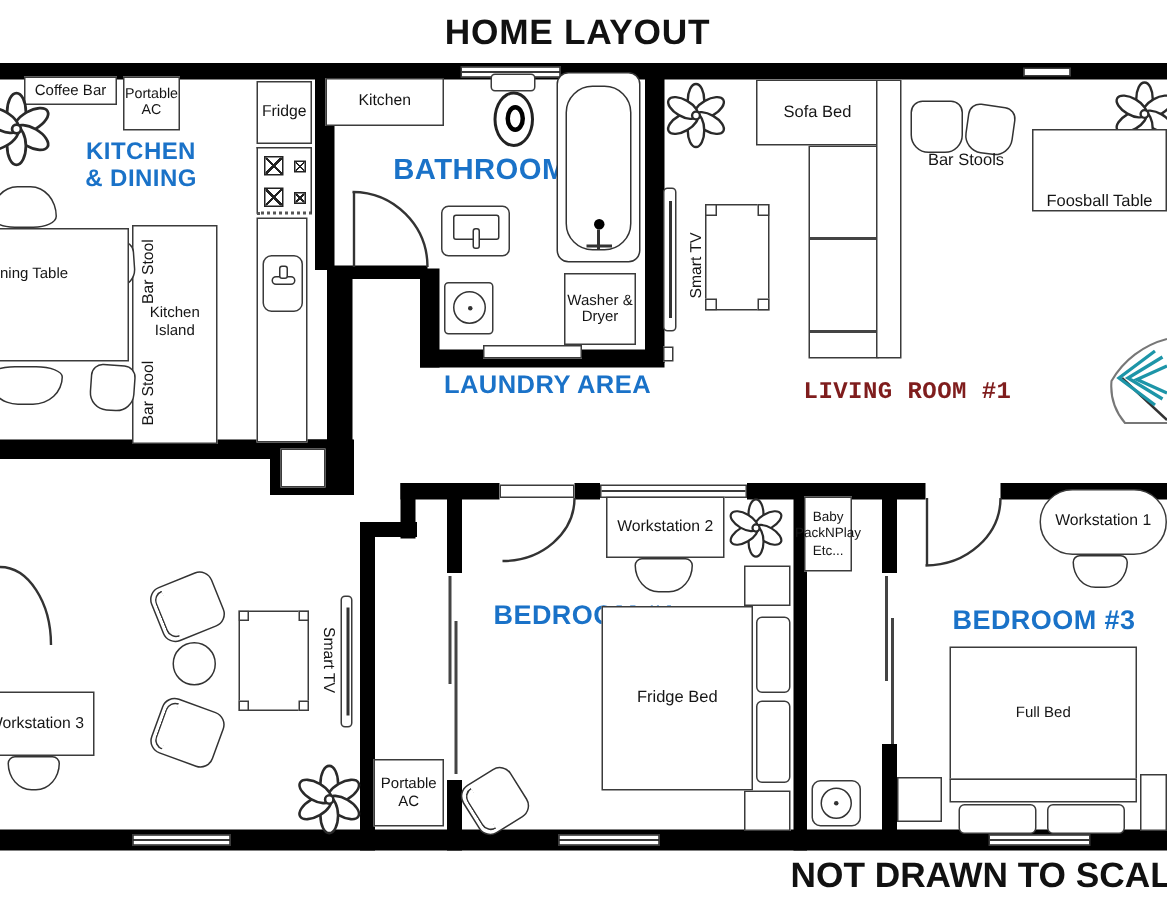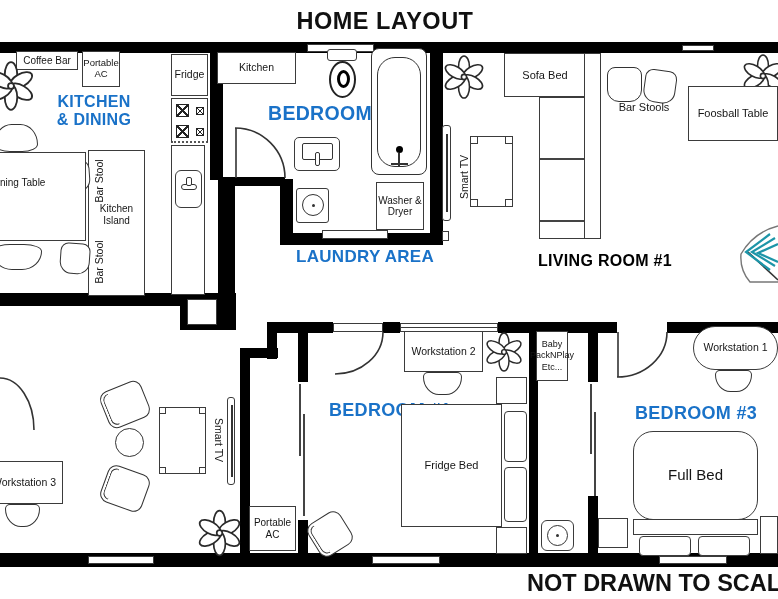--- a/index.html
+++ b/index.html
@@ -134,21 +134,21 @@
   <div class="stool" style="left:60px;top:243px;width:28px;height:29px;transform:rotate(4deg);"></div>
   <div class="vrot" style="left:68px;top:256px;width:62px;height:12px;transform:rotate(-90deg);">Bar Stool</div>
   <div class="box" style="left:-46px;top:152px;width:132px;height:89px;"></div>
   <div class="nob abs" style="left:-12px;top:168px;width:60px;height:30px;font-size:10px;display:flex;align-items:center;justify-content:center;text-align:center;line-height:1.2;">Dining Table</div>
   <div class="dchair" style="left:-6px;top:124px;width:42px;height:26px;"></div>
   <div class="dchair" style="left:-8px;top:244px;width:48px;height:24px;transform:rotate(180deg);"></div>
   <svg class="doodle" style="left:-14px;top:58px" width="50" height="56" viewBox="-22 -22 44 44">
       <use href="#flower"></use>
     </svg>
 
-  <div class="rlabel" style="left: 233px; top: 100px; width: 174px; height: 26px; font-size: 19.5px; color: rgb(26, 114, 200);">BEDROOM</div>
+  <div class="rlabel" style="left: 233px; top: 100px; width: 174px; height: 26px; font-size: 19.5px; color: rgb(26, 114, 200);">BATHROOM</div>
   <div class="box" style="left:217px;top:52px;width:79px;height:32px;font-size:10.5px;">
     <span>Kitchen</span>
   </div>
   <div class="box" style="left:327px;top:49px;width:30px;height:12px;border-radius:3px;"></div>
   <div class="abs" style="left:329px;top:61px;width:27px;height:37px;border:2.5px solid #222;border-radius:50%;background:#fff;"></div>
   <div class="abs" style="left:337px;top:70px;width:13px;height:18px;border:3.5px solid #000;border-radius:50%;background:#fff;"></div>
   <div class="abs" style="left:371px;top:48px;width:56px;height:127px;border:1.6px solid #333;border-radius:8px;background:#fff;"></div>
   <div class="abs" style="left:377px;top:57px;width:44px;height:110px;border:1.4px solid #333;border-radius:18px;background:#fff;"></div>
   <div class="abs" style="left:396px;top:146px;width:7px;height:7px;border-radius:50%;background:#000;"></div>
   <div class="abs" style="left:398px;top:153px;width:2px;height:13px;background:#333;"></div>
@@ -161,38 +161,38 @@
   <div class="rlabel" style="left: 283px; top: 245px; width: 164px; height: 24px; font-size: 17px; color: rgb(26, 114, 200);">LAUNDRY AREA</div>
   <div class="box" style="left:296px;top:188px;width:33px;height:35px;border-radius:3px;">
     <div class="abs" style="left:5px;top:5px;width:22px;height:22px;border:1.6px solid #333;border-radius:50%;background:#fff;"></div>
     <div class="abs" style="left:15px;top:15px;width:3px;height:3px;border-radius:50%;background:#333;"></div>
   </div>
   <div class="box" style="left:376px;top:182px;width:48px;height:48px;font-size:10px;">
     <span>Washer &amp; Dryer</span>
   </div>
   <div class="box" style="left:322px;top:230px;width:66px;height:9px;border-width:1.2px;"></div>
 
-  <div class="rlabel" style="left: 515px; top: 251px; width: 180px; height: 20px; font-size: 16px; color: #000000;">LIVING ROOM #1</div>
+  <div class="rlabel" style="left: 515px; top: 251px; width: 180px; height: 20px; font-size: 16px; color: #7f1d1d; font-family: Liberation Mono, monospace;">LIVING ROOM #1</div>
   <svg class="doodle" style="left:442px;top:52px" width="44" height="50" viewBox="-22 -22 44 44">
       <use href="#flower"></use>
     </svg>
   <svg class="doodle" style="left:741px;top:48px" width="44" height="56" viewBox="-22 -22 44 44">
       <use href="#flower"></use>
     </svg>
   <div class="box" style="left:504px;top:53px;width:82px;height:44px;font-size:11px;justify-content:center;">
     <span>Sofa Bed</span>
   </div>
   <div class="box" style="left:539px;top:97px;width:47px;height:142px;"></div>
   <div class="thinline" style="left:540px;top:158px;width:45px;height:1.5px;"></div>
   <div class="thinline" style="left:540px;top:220px;width:45px;height:1.5px;"></div>
   <div class="box" style="left:584px;top:53px;width:17px;height:186px;"></div>
   <div class="stool" style="left:607px;top:67px;width:33px;height:33px;"></div>
   <div class="stool" style="left:644px;top:70px;width:30px;height:31px;transform:rotate(8deg);"></div>
   <div class="nob abs" style="left:600px;top:100px;width:88px;height:14px;font-size:11px;display:flex;align-items:center;justify-content:center;">Bar Stools</div>
-  <div class="box" style="left:688px;top:86px;width:90px;height:55px;font-size:11px;">
+  <div class="box" style="left:688px;top:86px;width:90px;height:55px;font-size:11px;align-items:flex-end;">
     <span>Foosball Table</span>
   </div>
   <div class="box" style="left:442px;top:125px;width:9px;height:96px;border-radius:3px;padding:0;">
     <div class="abs" style="left:3px;top:8px;width:1.5px;height:78px;background:#333;"></div>
   </div>
   <div class="vrot" style="left:433px;top:171px;width:62px;height:12px;transform:rotate(-90deg);">Smart TV</div>
   <div class="box" style="left:470px;top:136px;width:43px;height:71px;">
     <div class="corner" style="left:-1px;top:-1px;"></div>
     <div class="corner" style="right:-1px;top:-1px;"></div>
     <div class="corner" style="left:-1px;bottom:-1px;"></div>
@@ -249,21 +249,21 @@
   <div class="tub" style="left:311px;top:515px;width:36px;height:36px;transform:rotate(-32deg);"></div>
 
   <div class="rlabel" style="left: 616px; top: 402px; width: 160px; height: 22px; font-size: 18px; color: rgb(26, 114, 200);">BEDROOM #3</div>
   <div class="box" style="left:536px;top:331px;width:32px;height:50px;font-size:9px;line-height:1.25;">
     <span>Baby PackNPlay Etc...</span>
   </div>
   <div class="box" style="left:693px;top:326px;width:85px;height:44px;font-size:10.5px;border-radius:22px;">
     <span>Workstation 1</span>
   </div>
   <div class="deskchair" style="left:715px;top:370px;width:35px;height:20px;"></div>
-  <div class="box" style="left:633px;top:431px;width:125px;height:89px;font-size:15px;border-radius:20px;">
+  <div class="box" style="left:633px;top:431px;width:125px;height:89px;font-size:10px;">
     <span>Full Bed</span>
   </div>
   <div class="box" style="left:633px;top:519px;width:125px;height:16px;"></div>
   <div class="pillow" style="left:639px;top:536px;width:50px;height:18px;"></div>
   <div class="pillow" style="left:698px;top:536px;width:50px;height:18px;"></div>
   <div class="box" style="left:598px;top:518px;width:30px;height:30px;"></div>
   <div class="box" style="left:760px;top:516px;width:18px;height:38px;"></div>
   <div class="box" style="left:541px;top:520px;width:33px;height:31px;border-radius:6px;">
     <div class="abs" style="left:5px;top:4px;width:21px;height:21px;border:1.6px solid #333;border-radius:50%;background:#fff;"></div>
     <div class="abs" style="left:14px;top:13px;width:3px;height:3px;border-radius:50%;background:#333;"></div>

